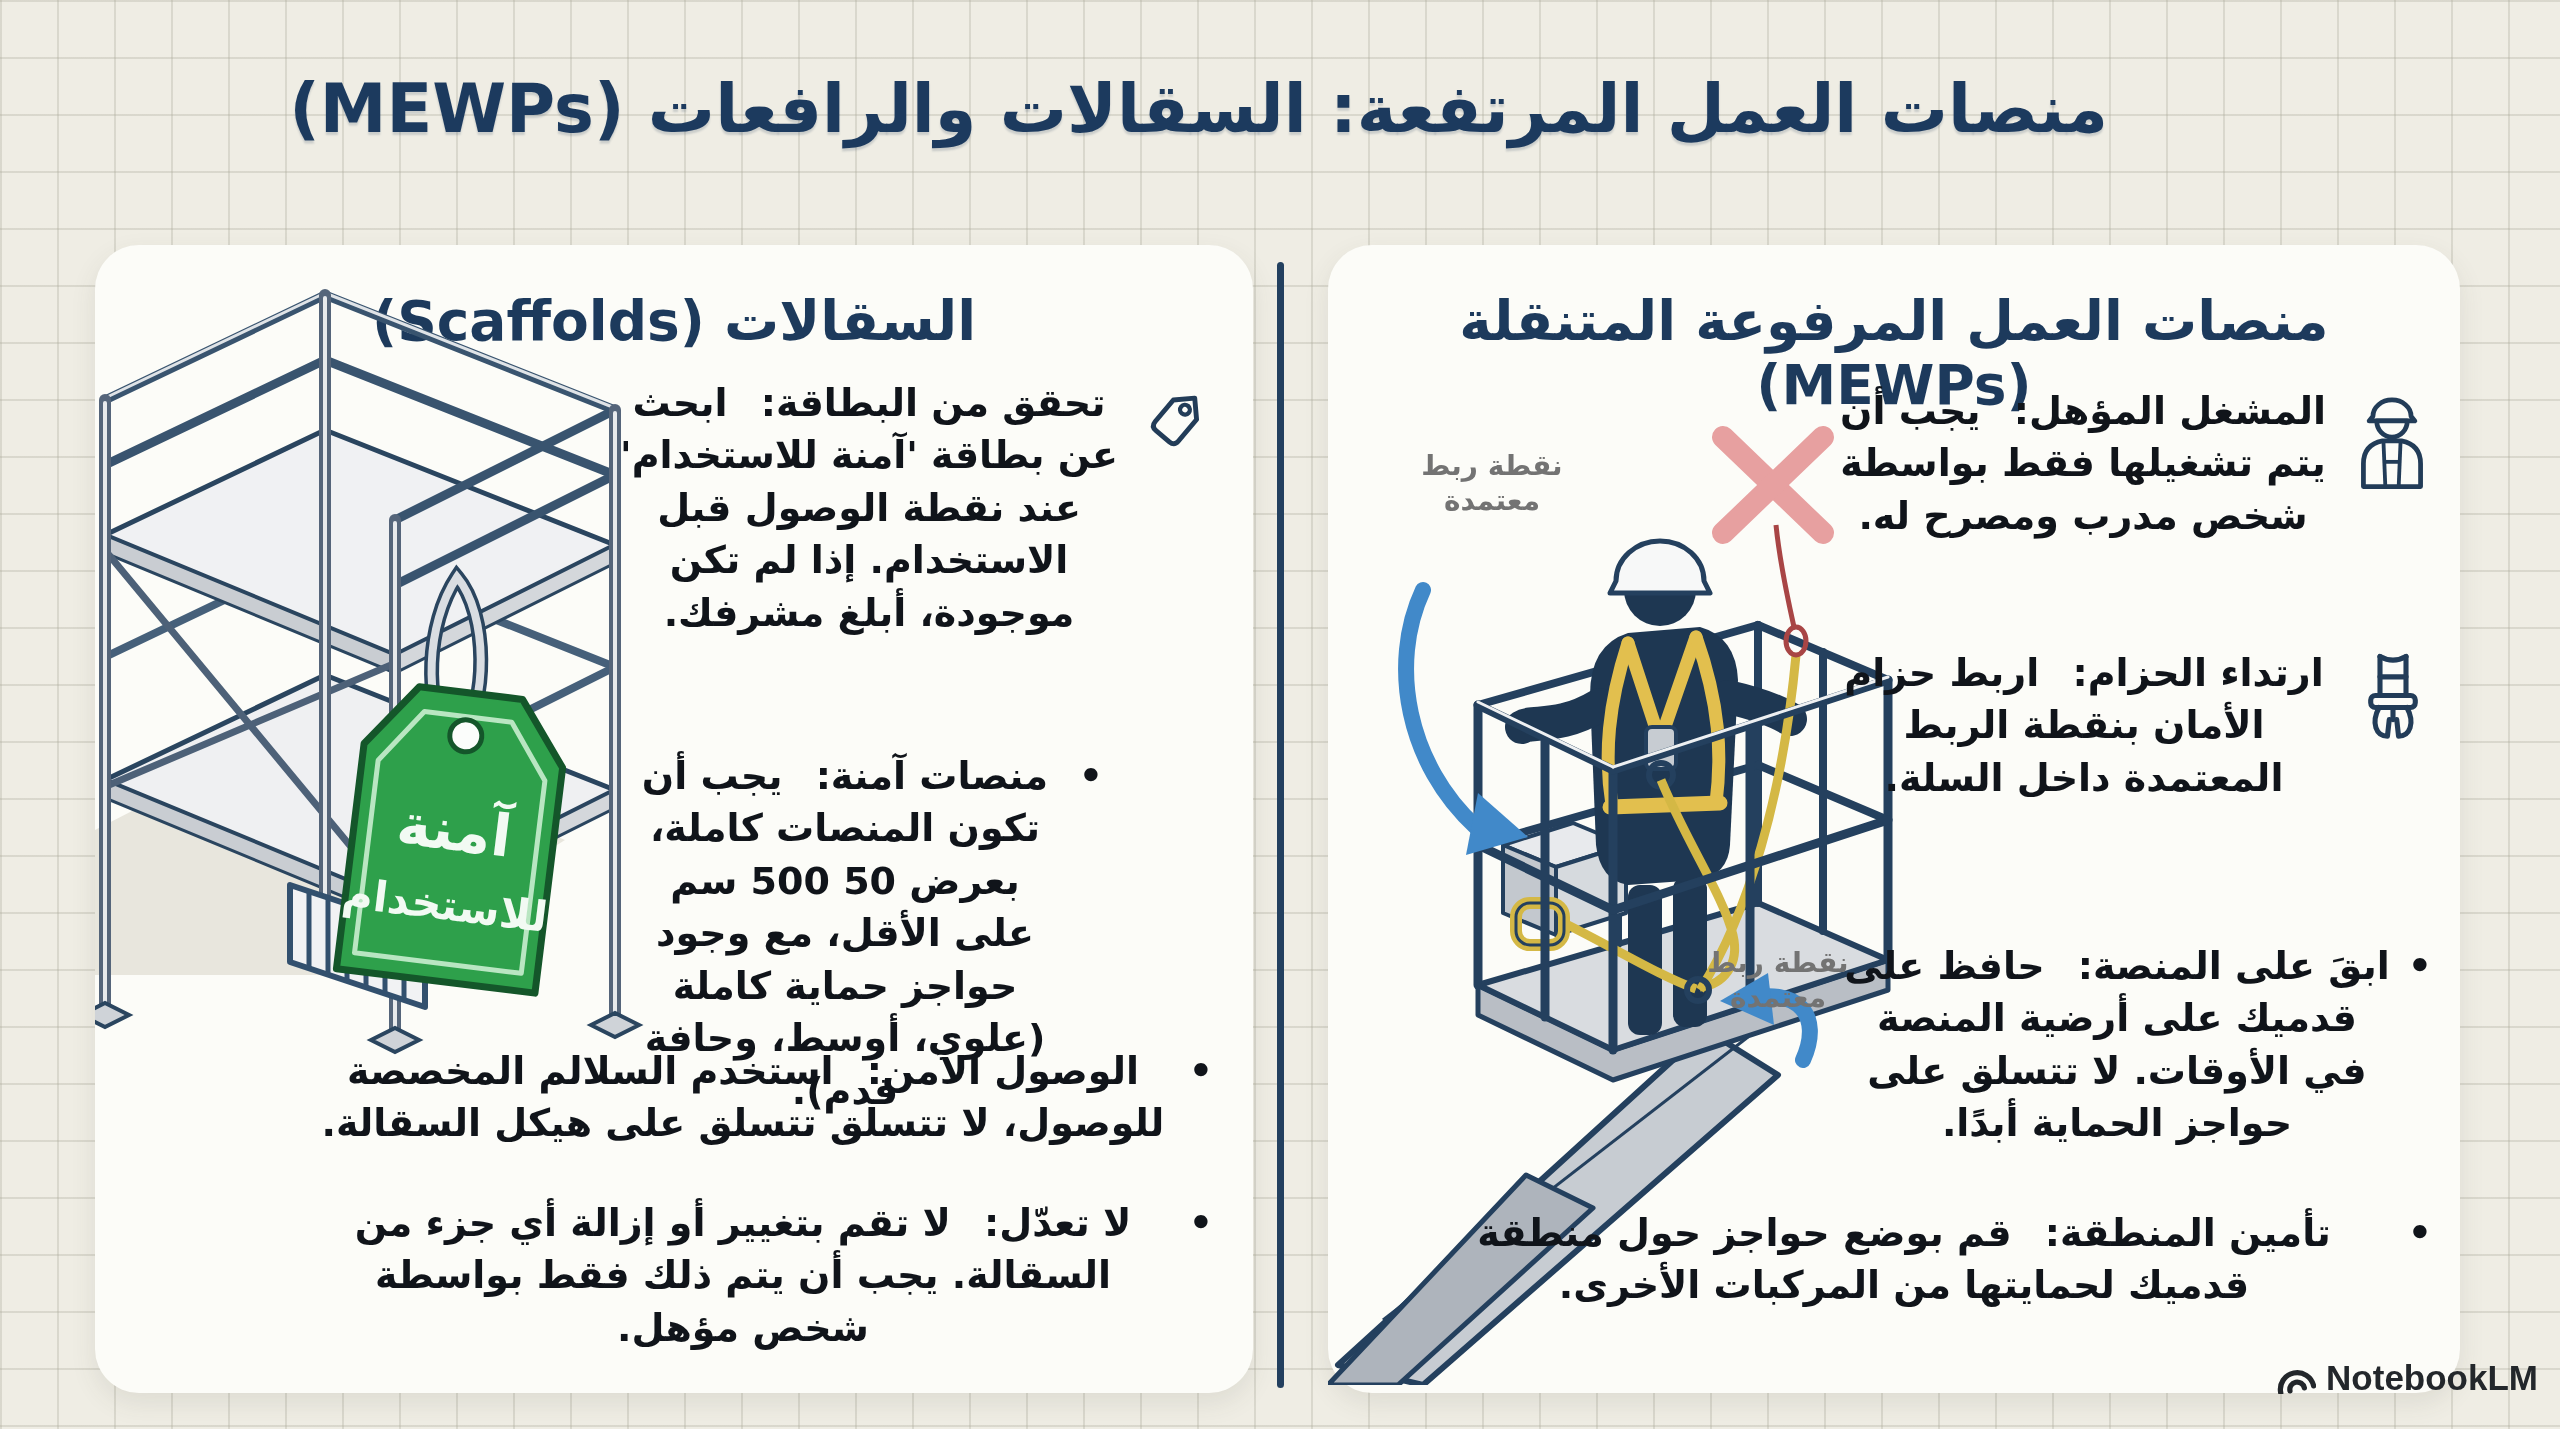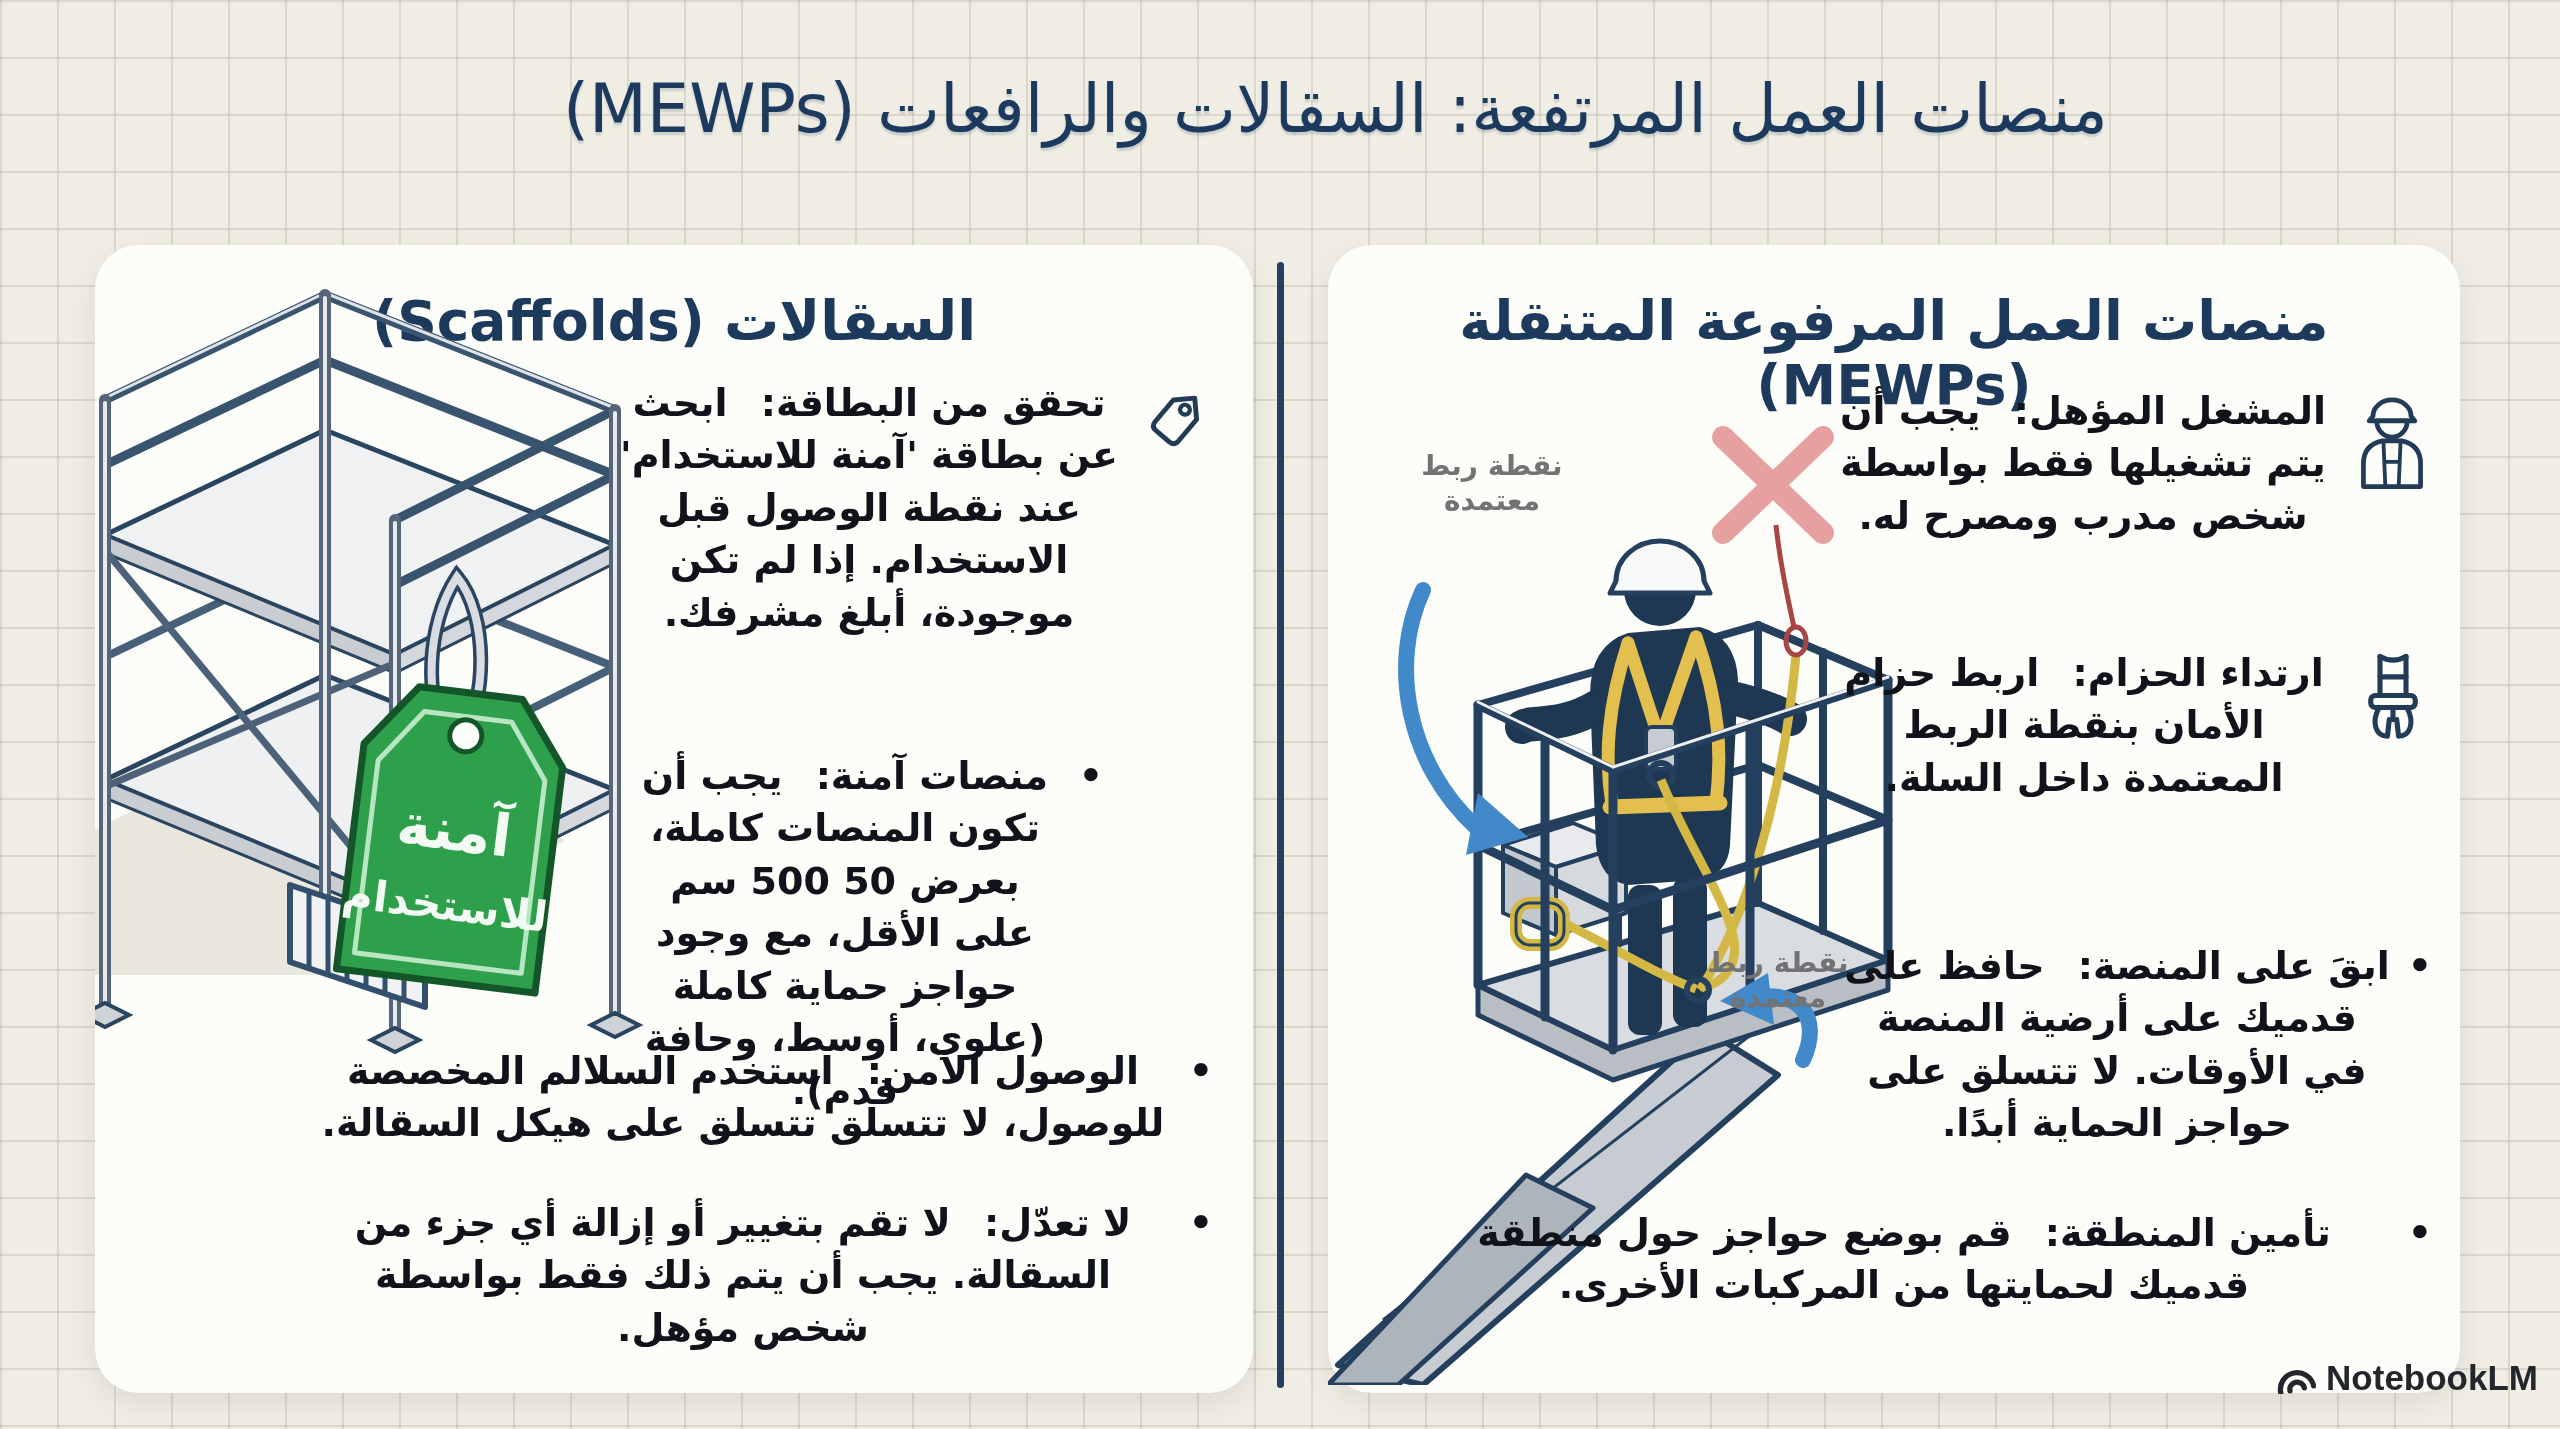--- a/index.html
+++ b/index.html
@@ -7,21 +7,21 @@
     position:relative; width:2560px; height:1429px; overflow:hidden;
     background-color:#efede4;
     background-image:
       linear-gradient(rgba(172,170,155,.32) 2px, transparent 2px),
       linear-gradient(90deg, rgba(172,170,155,.32) 2px, transparent 2px);
     background-size:57px 57px;
     font-family:"DejaVu Sans", sans-serif;
   }
   .title{
     position:absolute; top:70px; right:452px; margin:0;
-    direction:rtl; font-size:67px; font-weight:normal; color:#1c3a5e;
+    direction:rtl; font-size:67px; font-weight:bold; color:#1c3a5e;
     text-shadow:0 3px 2px rgba(40,60,90,.18);
     white-space:nowrap;
   }
   .panel{
     position:absolute; top:245px; height:1148px;
     background:#fcfcf8; border-radius:44px;
     box-shadow:0 10px 26px rgba(70,70,55,.10);
   }
   .panel-left{ left:95px;  width:1158px; }
   .panel-right{ left:1328px; width:1132px; }

